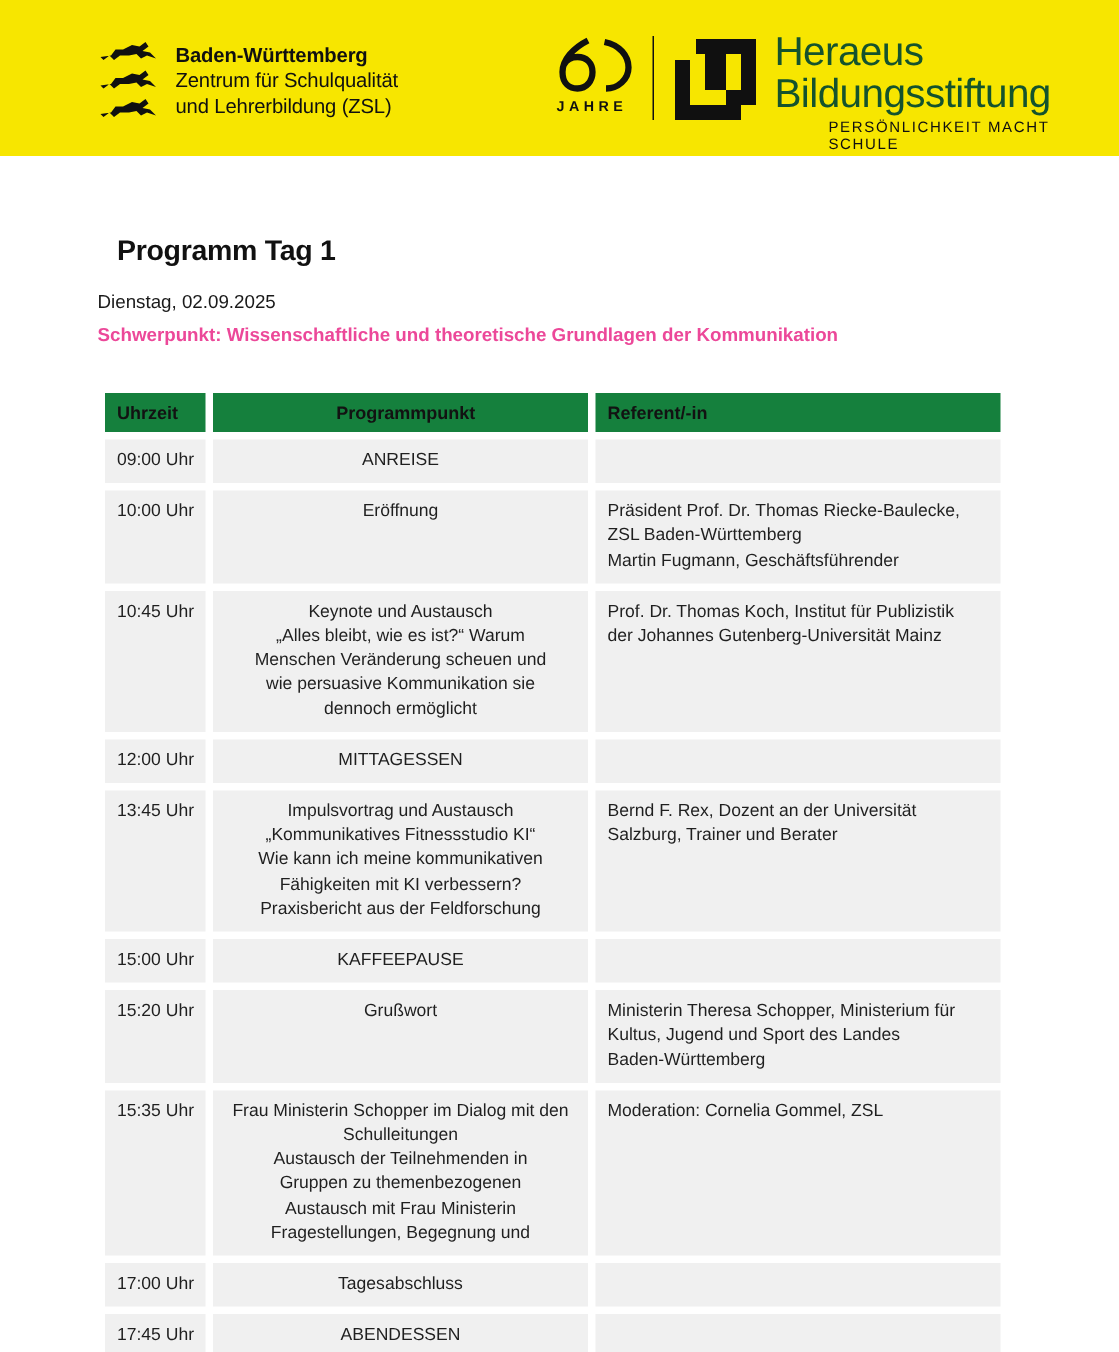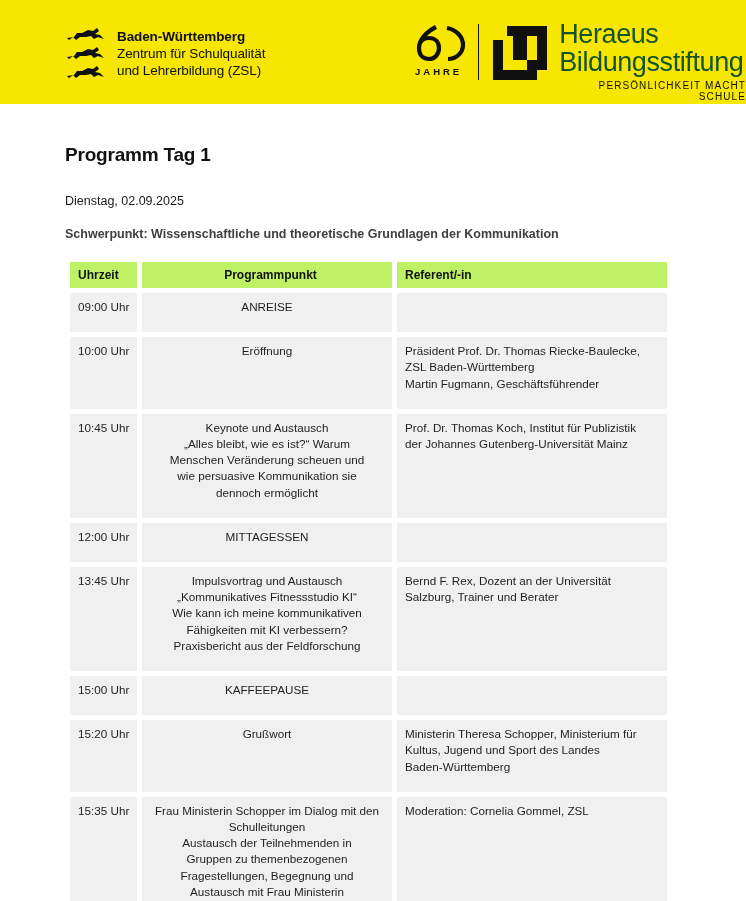--- a/index.html
+++ b/index.html
@@ -50,21 +50,20 @@
     position: absolute;
     left: 368px;
     top: 20px;
     display: flex;
     align-items: flex-start;
   }
   .sixty-block {
     width: 60px;
     padding-top: 4px;
     text-align: left;
-    margin-left: 44px;
   }
   .sixty-block .sixty-svg { display:block; margin-left: 2px; }
   .sixty-block .jahre {
     font-size: 9.5px;
     letter-spacing: 3px;
     font-weight: bold;
     color: #101010;
     margin-top: 4px;
     margin-left: 3px;
   }
@@ -81,26 +80,26 @@
     font-size: 27px;
     line-height: 28px;
     font-weight: normal;
     color: #14532d;
     letter-spacing: -0.4px;
   }
   .heraeus-words .w3 {
     font-size: 10px;
     letter-spacing: 1.1px;
     color: #101010;
-    text-align: right;
+    text-align: left;
     margin-top: 4px;
     margin-left: 36px;
   }
   .title {
-    margin: 0;
+    margin: 13px;
     position: absolute;
     left: 65px;
     top: 144px;
     font-size: 19px;
     font-weight: bold;
     color: #111111;
     letter-spacing: -0.2px;
   }
   .subtitle-wrap {
     position: absolute;
@@ -109,56 +108,56 @@
   }
   .subtitle-date {
     font-size: 12.5px;
     line-height: 18px;
     color: #1a1a1a;
   }
   .subtitle-focus {
     font-size: 12.5px;
     line-height: 18px;
     font-weight: bold;
-    color: #404040;
-    margin-top: 15px;
+    color: #ec4899;
+    margin-top: 4px;
   }
 
   
   .schedule {
     position: absolute;
     left: 70px;
     top: 262px;
     width: 592px;
   }
   .row {
     display: flex;
     gap: 5px;
     margin-bottom: 5px;
   }
   .c1 { width: 67px; flex: 0 0 67px; }
   .c2 { width: 250px; flex: 0 0 250px; text-align: center; }
   .c3 { width: 270px; flex: 0 0 270px; }
 
   .head .cell {
-    background: #bef264;
+    background: #15803d;
     font-weight: bold;
     font-size: 12px;
     color: #121212;
     padding: 6px 1px 6px 8px;
     line-height: 14px;
   }
   .head .c1 { padding-left: 8px; }
 
   .body-row .cell {
     background: #f0f0f0;
     font-size: 11.7px;
     line-height: 16.2px;
     color: #1f1f1f;
-    padding: 6px 8px 17px 8px;
+    padding: 6px 8px 7px 8px;
   }
   .body-row .c1 {
     white-space: nowrap;
     text-align: left;
     padding-left: 8px;
     padding-right: 4px;
   }
   .body-row .c2 .pp-title { font-weight: normal; display: block; }
   .body-row .c2 .pp-desc { display: block; }
   .body-row .c3 .ref-line { display: block; }
@@ -303,22 +302,22 @@
           <span class="ref-line">Kultus, Jugend und Sport des Landes</span>
           <span class="ref-line">Baden-Württemberg</span>
         </div>
       </div>
       <div class="row body-row">
         <div class="cell c1">15:35 Uhr</div>
         <div class="cell c2">
           <span class="pp-title">Frau Ministerin Schopper im Dialog mit den Schulleitungen</span>
           <span class="pp-desc">Austausch der Teilnehmenden in</span>
           <span class="pp-desc">Gruppen zu themenbezogenen</span>
+          <span class="pp-desc">Austausch mit Frau Ministerin</span>
           <span class="pp-desc">Fragestellungen, Begegnung und</span>
-          <span class="pp-desc">Austausch mit Frau Ministerin</span>
         </div>
         <div class="cell c3">
           <span class="ref-line">Moderation: Cornelia Gommel, ZSL</span>
         </div>
       </div>
       <div class="row body-row">
         <div class="cell c1">17:00 Uhr</div>
         <div class="cell c2">
           <span class="pp-desc">Tagesabschluss</span>
         </div>

